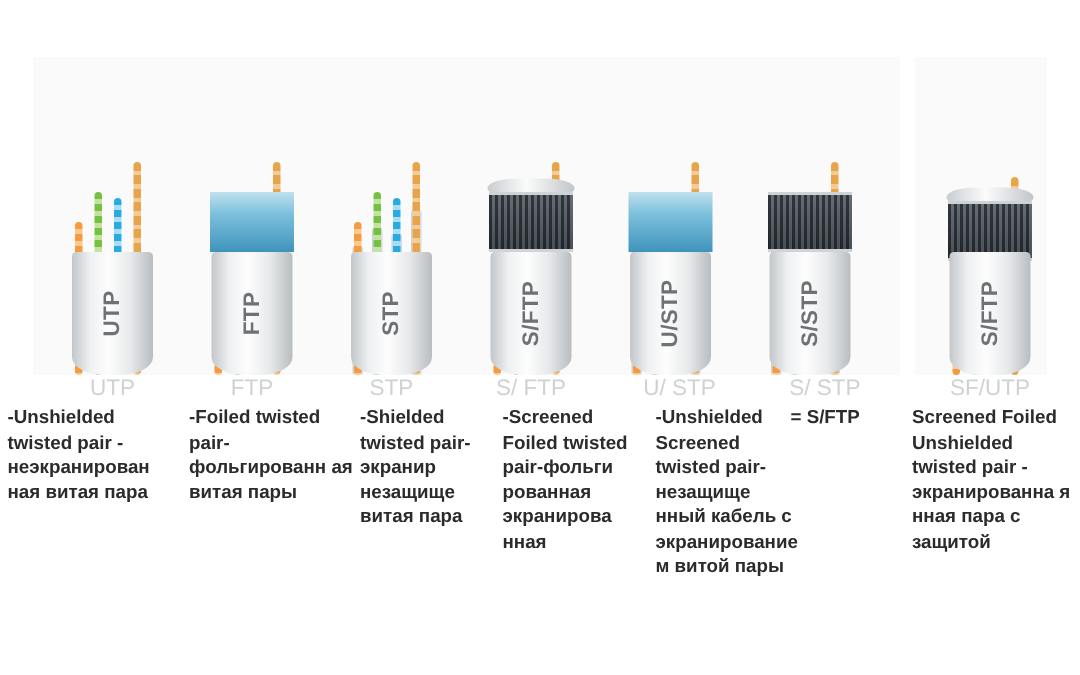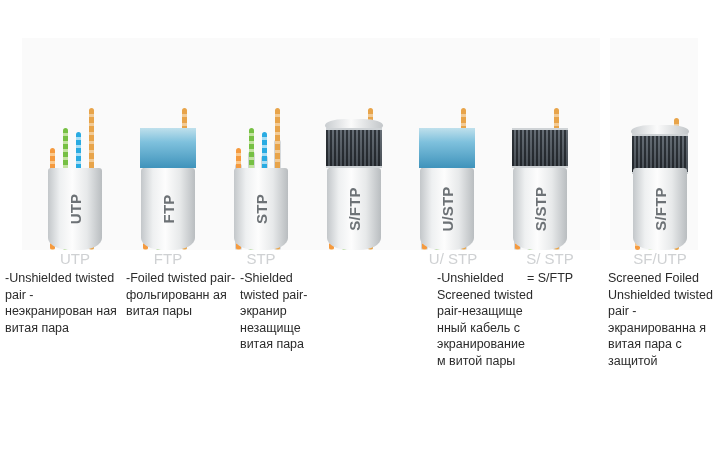--- a/index.html
+++ b/index.html
@@ -89,21 +89,21 @@
   .caption {
     position:absolute; top:250px; height:20px;
     text-align:center; font-size:15px; color:#cfd1d3;
     font-weight:400; white-space:nowrap;
   }
 
   
   .desc {
     position:absolute; top:270px;
     font-size:12.5px; line-height:16.5px;
-    color:#2b2b2b; font-weight:400;
+    color:#2b2b2b; font-weight:700;
     white-space: pre-line;
   }
 </style>
 </head>
 <body>
 
 <div id="root">
 
   <div class="band"></div>
   <div class="band-gap"></div>
@@ -207,24 +207,26 @@
     <div class="ring" style="bottom:112px"></div>
     <div class="mesh" style="bottom:76px"></div>
     <div class="body">
       <span class="body-label">S/FTP</span>
     </div>
   </div>
 
   <div class="caption" style="left:29px;  width:92px">UTP</div>
   <div class="caption" style="left:122px; width:92px">FTP</div>
   <div class="caption" style="left:215px; width:92px">STP</div>
+  <div class="caption" style="left:308px; width:92px">S/ FTP</div>
   <div class="caption" style="left:407px; width:92px">U/ STP</div>
   <div class="caption" style="left:504px; width:92px">S/ STP</div>
   <div class="caption" style="left:614px; width:92px">SF/UTP</div>
 
   <div class="desc" style="left:5px;   width:118px">-Unshielded twisted pair - неэкранирован ная витая пара</div>
   <div class="desc" style="left:126px; width:112px">-Foiled twisted pair-фольгированн ая витая пары</div>
   <div class="desc" style="left:240px; width:92px">-Shielded twisted pair-экранир незащище витая пара</div>
+  <div class="desc" style="left:335px; width:86px">-Screened Foiled twisted pair-фольги рованная экранирова нная</div>
   <div class="desc" style="left:437px; width:98px">-Unshielded Screened twisted pair-незащище нный кабель с экранирование м витой пары</div>
   <div class="desc" style="left:527px; width:80px">= S/FTP</div>
-  <div class="desc" style="left:608px; width:106px">Screened Foiled Unshielded twisted pair - экранированна я витая пара с защитой</div>
+  <div class="desc" style="left:608px; width:106px">Screened Foiled Unshielded twisted pair - экранированна я нная пара с защитой</div>
 
 </div>
 
 </body></html>

